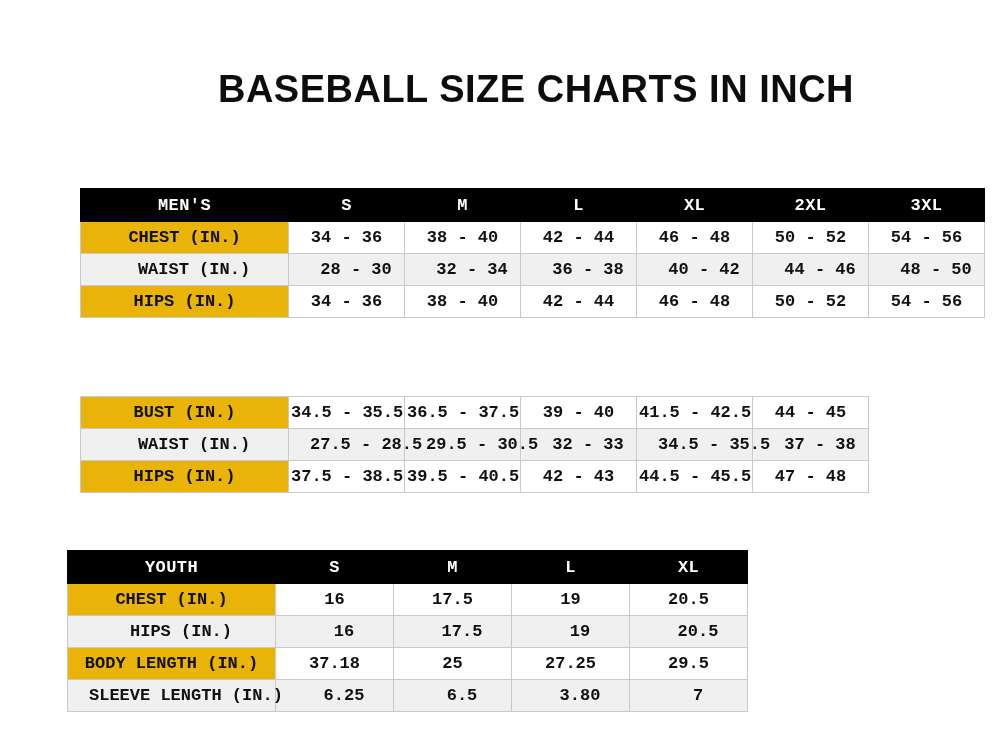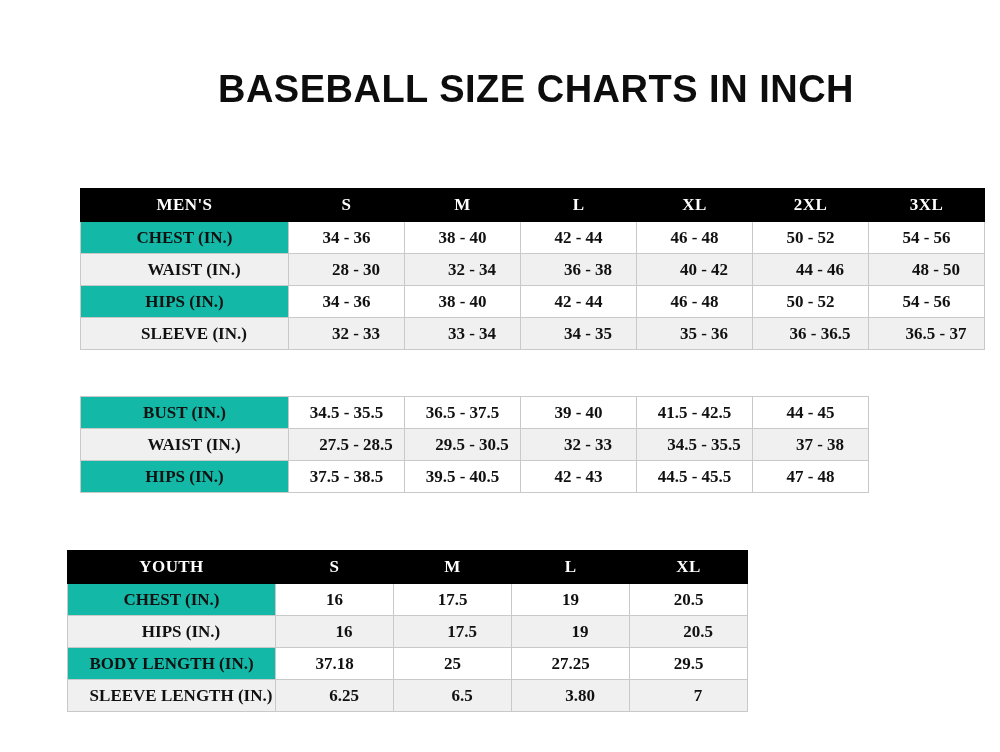--- a/index.html
+++ b/index.html
@@ -30,21 +30,21 @@
     font-size: 38px;
     font-weight: bold;
     letter-spacing: 0.5px;
     color: #0d0d0d;
     font-family: "Liberation Sans", sans-serif;
   }
 
   table.size-table {
     border-collapse: collapse;
     table-layout: fixed;
-    font-family: Liberation Serif, serif;
+    font-family: Liberation Mono, monospace;
     border-radius: 22px;
   }
   table.size-table td {
     border: 1px solid #c9c9c9;
     text-align: center;
     font-weight: bold;
     font-size: 17px;
     color: #111111;
     height: 31px;
     padding: 0 2px;
@@ -57,21 +57,21 @@
     border: 1px solid #000000;
     font-size: 17px;
     letter-spacing: 0.4px;
     height: 32px;
   }
   table.size-table tr.alt-row td {
     background: #f0f0f0;
     padding-left: 21px;
   }
   table.size-table td.row-label {
-    background: #14b8a6;
+    background: #eab308;
   }
   table.size-table tr.alt-row td.row-label {
     background: #f0f0f0;
   }
 
   
   #table-mens {
     position: absolute;
     top: 188px;
     left: 44px;
@@ -146,29 +146,20 @@
       </tr>
       <tr>
         <td class="row-label">HIPS (IN.)</td>
         <td>34 - 36</td>
         <td>38 - 40</td>
         <td>42 - 44</td>
         <td>46 - 48</td>
         <td>50 - 52</td>
         <td>54 - 56</td>
       </tr>
-      <tr class="alt-row">
-        <td class="row-label">SLEEVE (IN.)</td>
-        <td>32 - 33</td>
-        <td>33 - 34</td>
-        <td>34 - 35</td>
-        <td>35 - 36</td>
-        <td>36 - 36.5</td>
-        <td>36.5 - 37</td>
-      </tr>
     </tbody>
   </table>
 
   <table class="size-table" id="table-womens">
     <colgroup>
       <col class="label-col">
       <col class="val-col">
         <col class="val-col">
         <col class="val-col">
       <col class="val-col">

